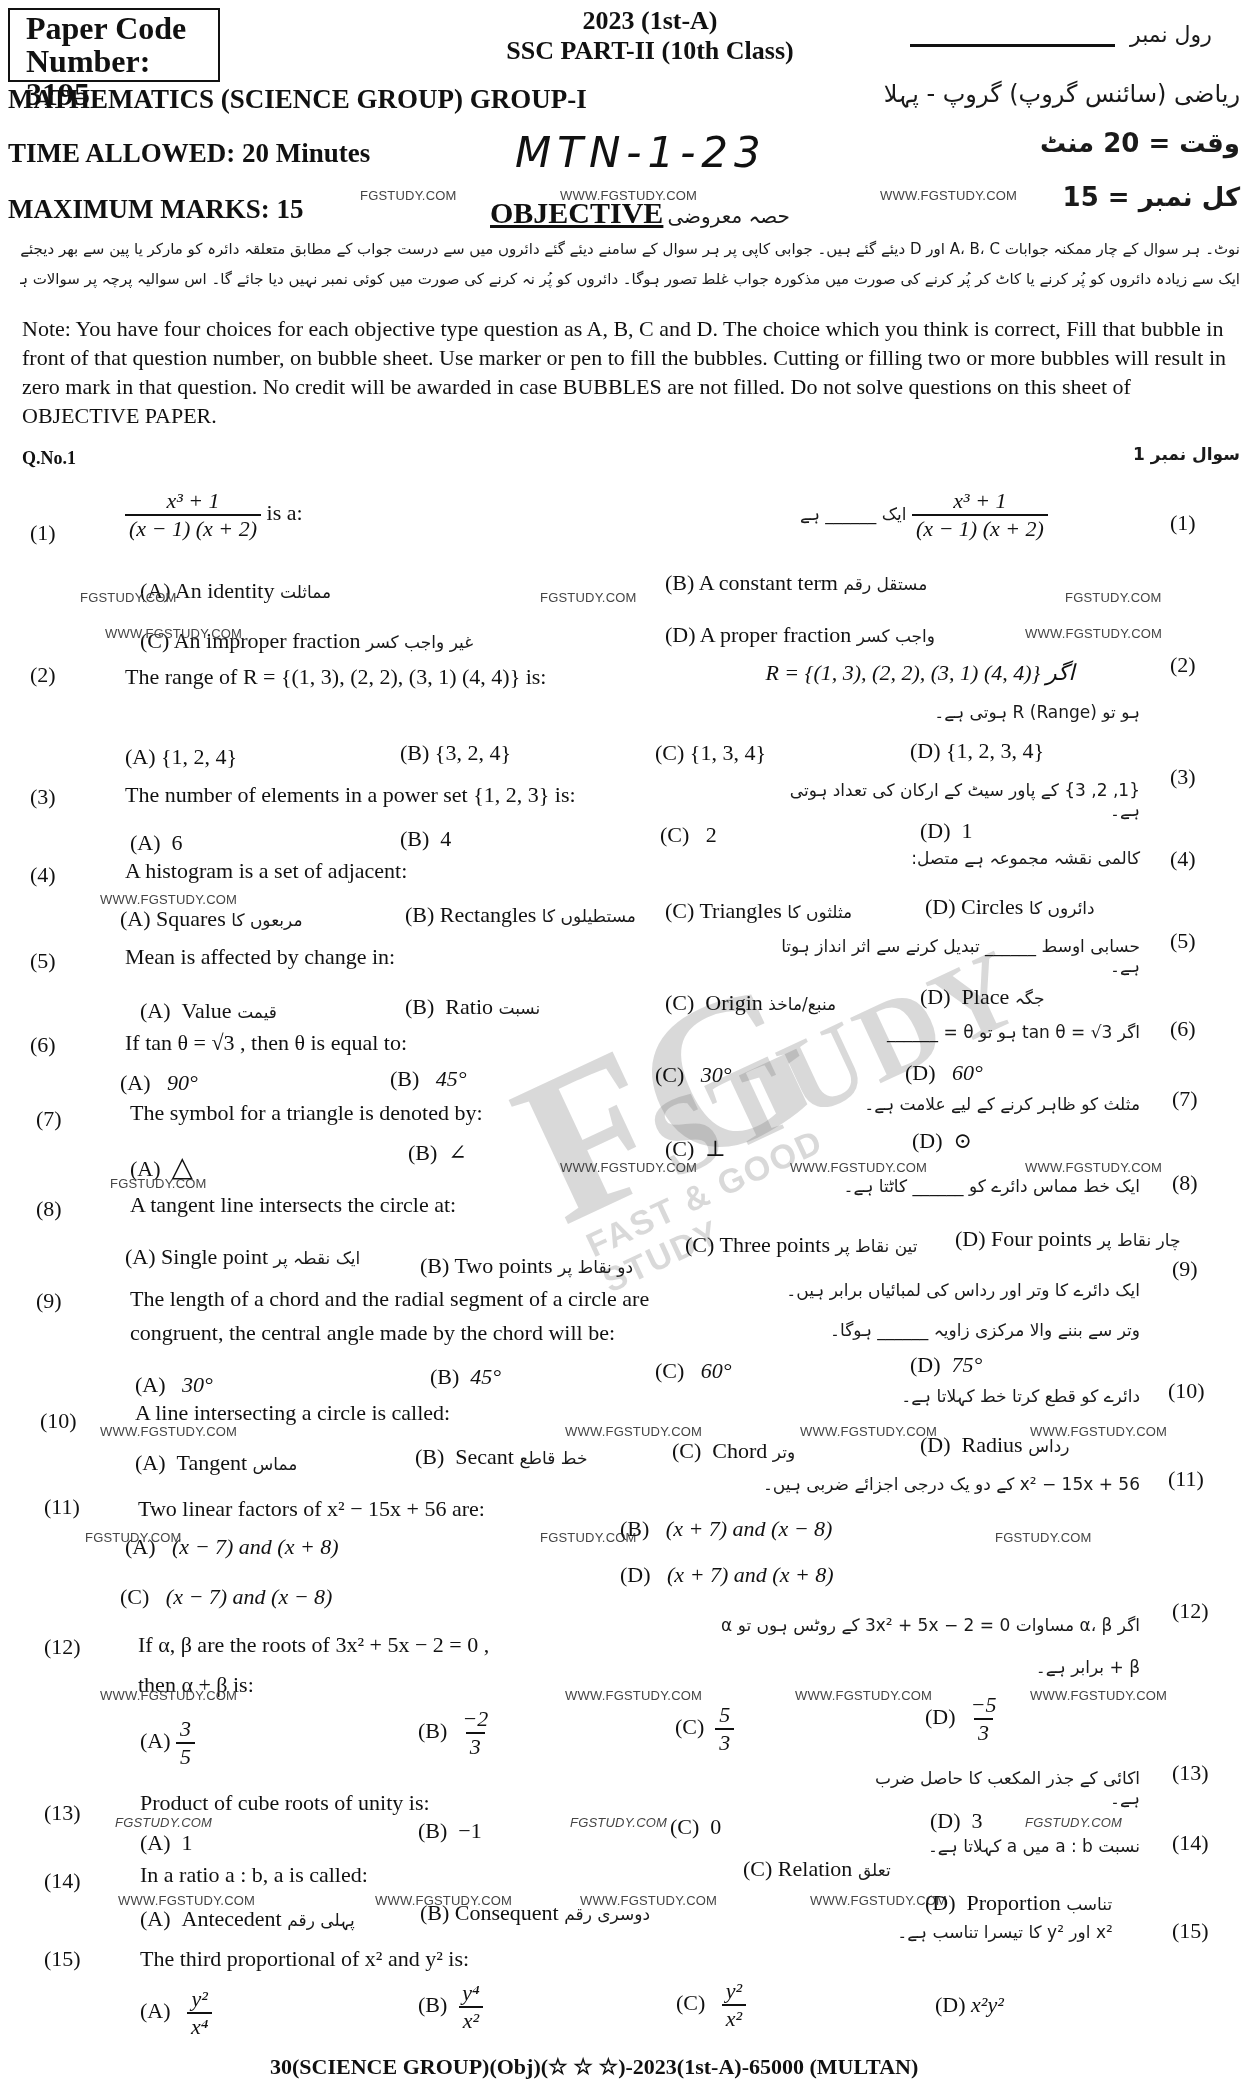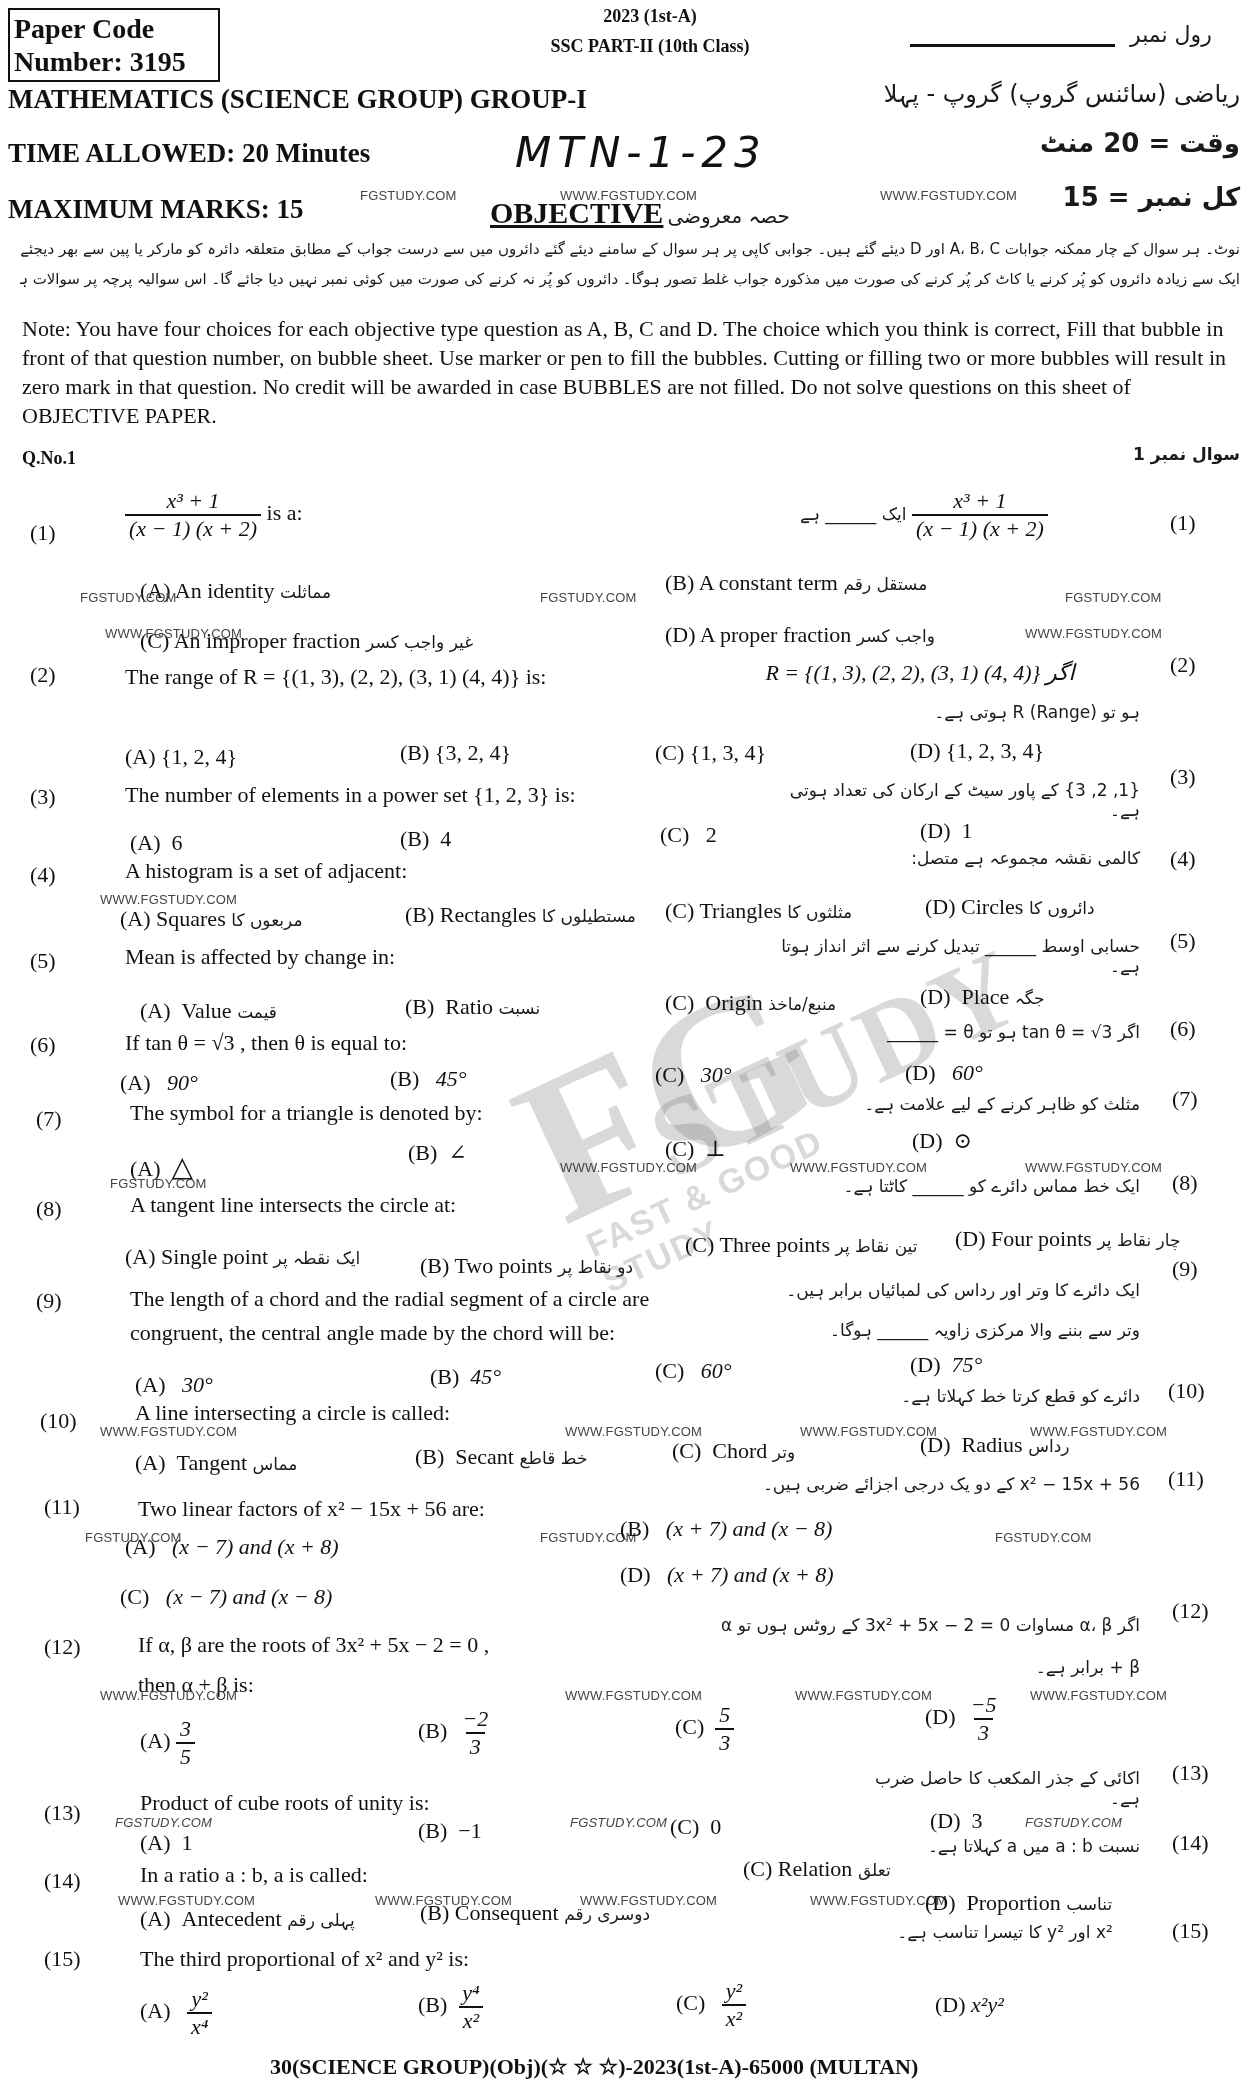--- a/index.html
+++ b/index.html
@@ -2,22 +2,22 @@
 <html><head>
 <meta charset="utf-8">
 <style>
   html, body { margin:0; padding:0; background:#ffffff; }
   body { width:1250px; height:2089px; position:relative; overflow:hidden;
          font-family:"Liberation Serif","DejaVu Serif",serif; color:#111; }
   .abs { position:absolute; }
   .b { font-weight:bold; }
   .urdu { direction:rtl; font-family:"DejaVu Sans",sans-serif; font-size:17px; color:#1a1a1a; }
   .wm { font-family:"Liberation Sans",sans-serif; font-size:13px; color:#444; letter-spacing:0.2px; }
-  .code-box { left:8px; top:8px; width:212px; height:74px; border:2px solid #111; padding:2px 4px; box-sizing:border-box; font-size:28px; line-height:33px; font-weight:bold; }
-  .hdr-center { text-align:center; font-weight:bold; font-size:18px; }
+  .code-box { left:8px; top:8px; width:212px; height:74px; border:2px solid #111; padding:2px 16px; box-sizing:border-box; font-size:32px; line-height:33px; font-weight:bold; }
+  .hdr-center { text-align:center; font-weight:bold; font-size:26px; }
   .big { font-size:27px; font-weight:bold; }
   .roll-line { border-bottom:3px solid #111; }
   .hand { font-family:"DejaVu Sans",sans-serif; font-size:42px; font-weight:300; letter-spacing:6px; color:#111; font-style:italic; }
   .objective { font-size:30px; font-weight:bold; text-decoration:underline; }
   .note { font-size:22px; line-height:29px; }
   .qnum { font-size:22px; }
   .q { font-size:22px; }
   .opt { font-size:22px; }
   .frac { display:inline-flex; flex-direction:column; align-items:center; vertical-align:middle; font-style:italic; font-size:22px; }
   .frac .n { padding:0 4px; }

